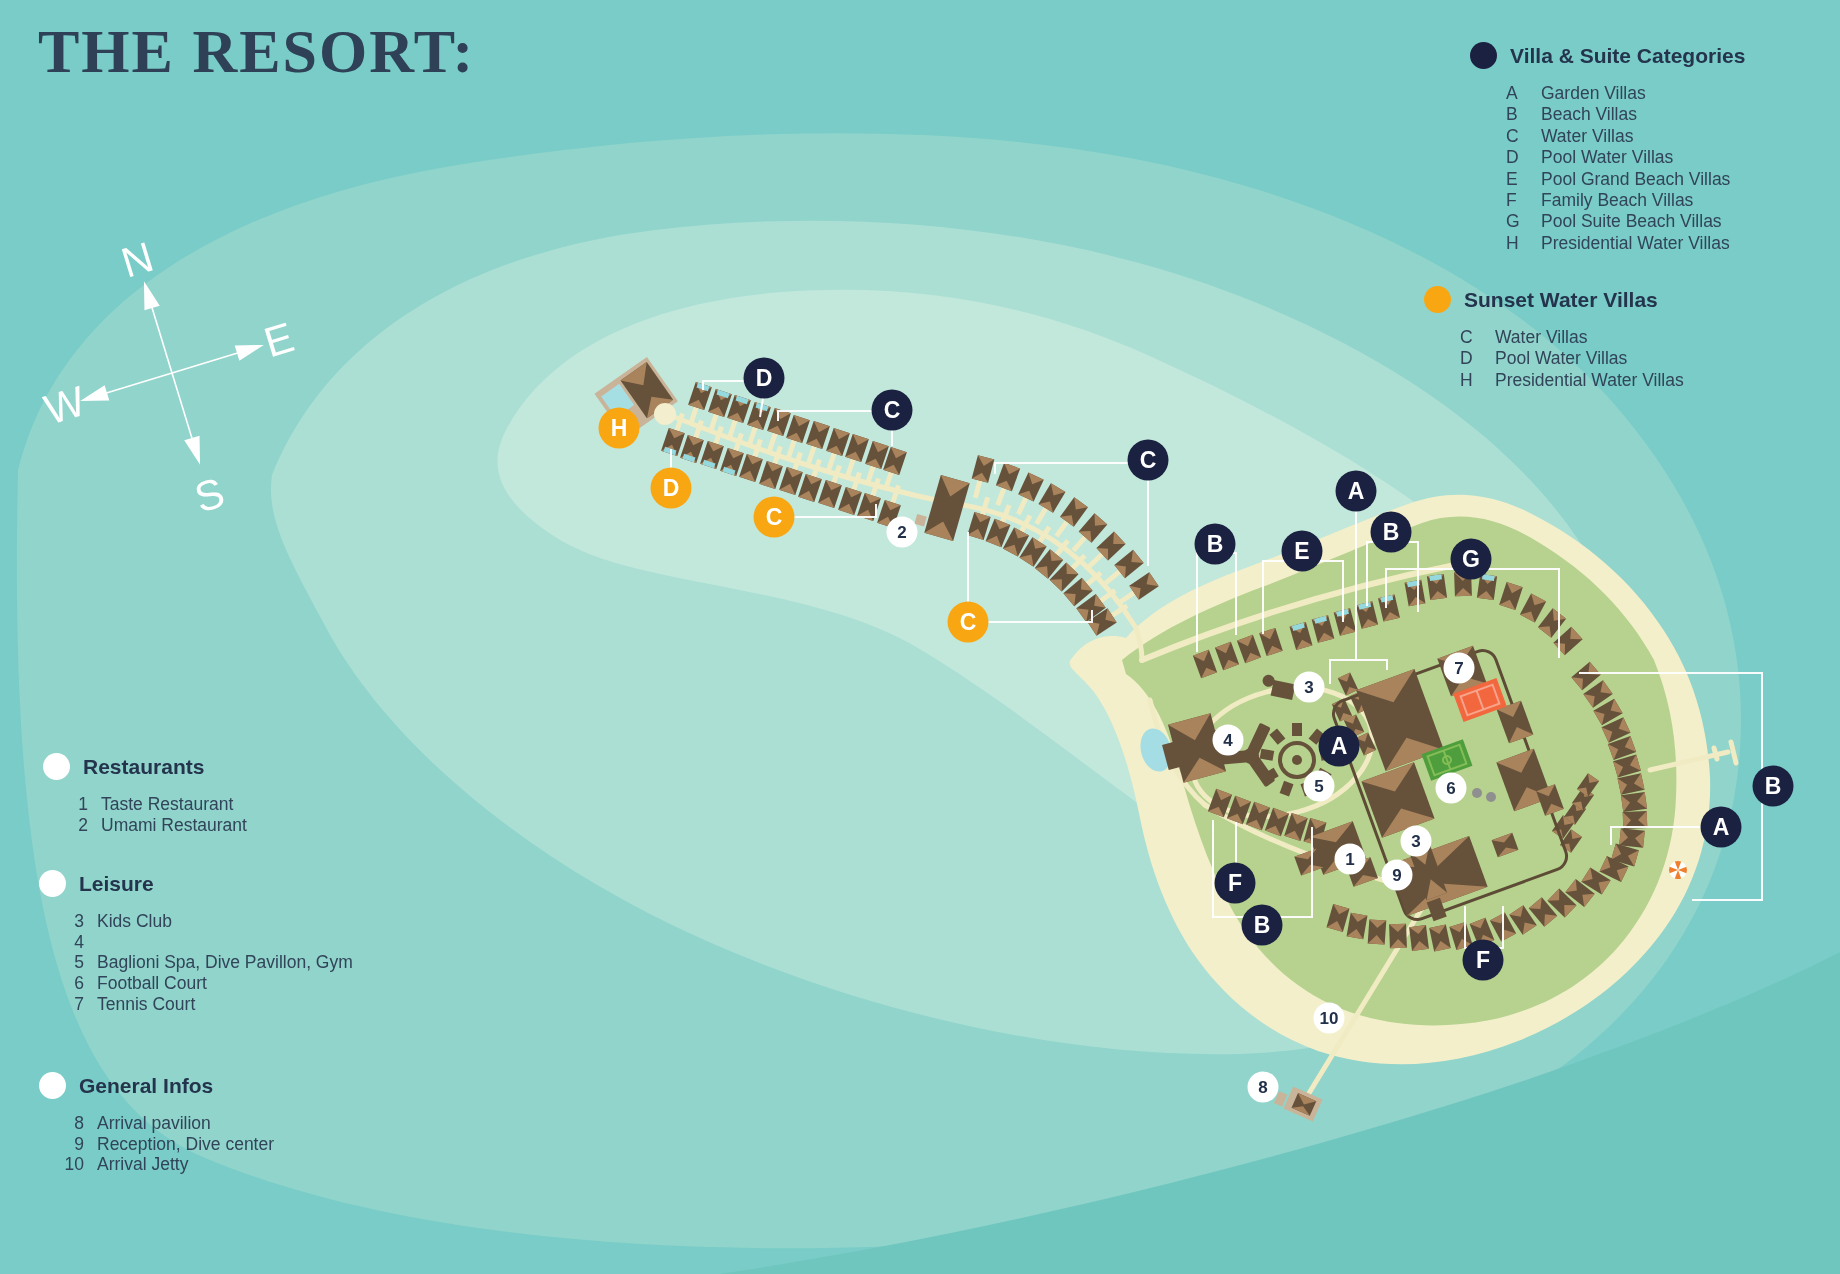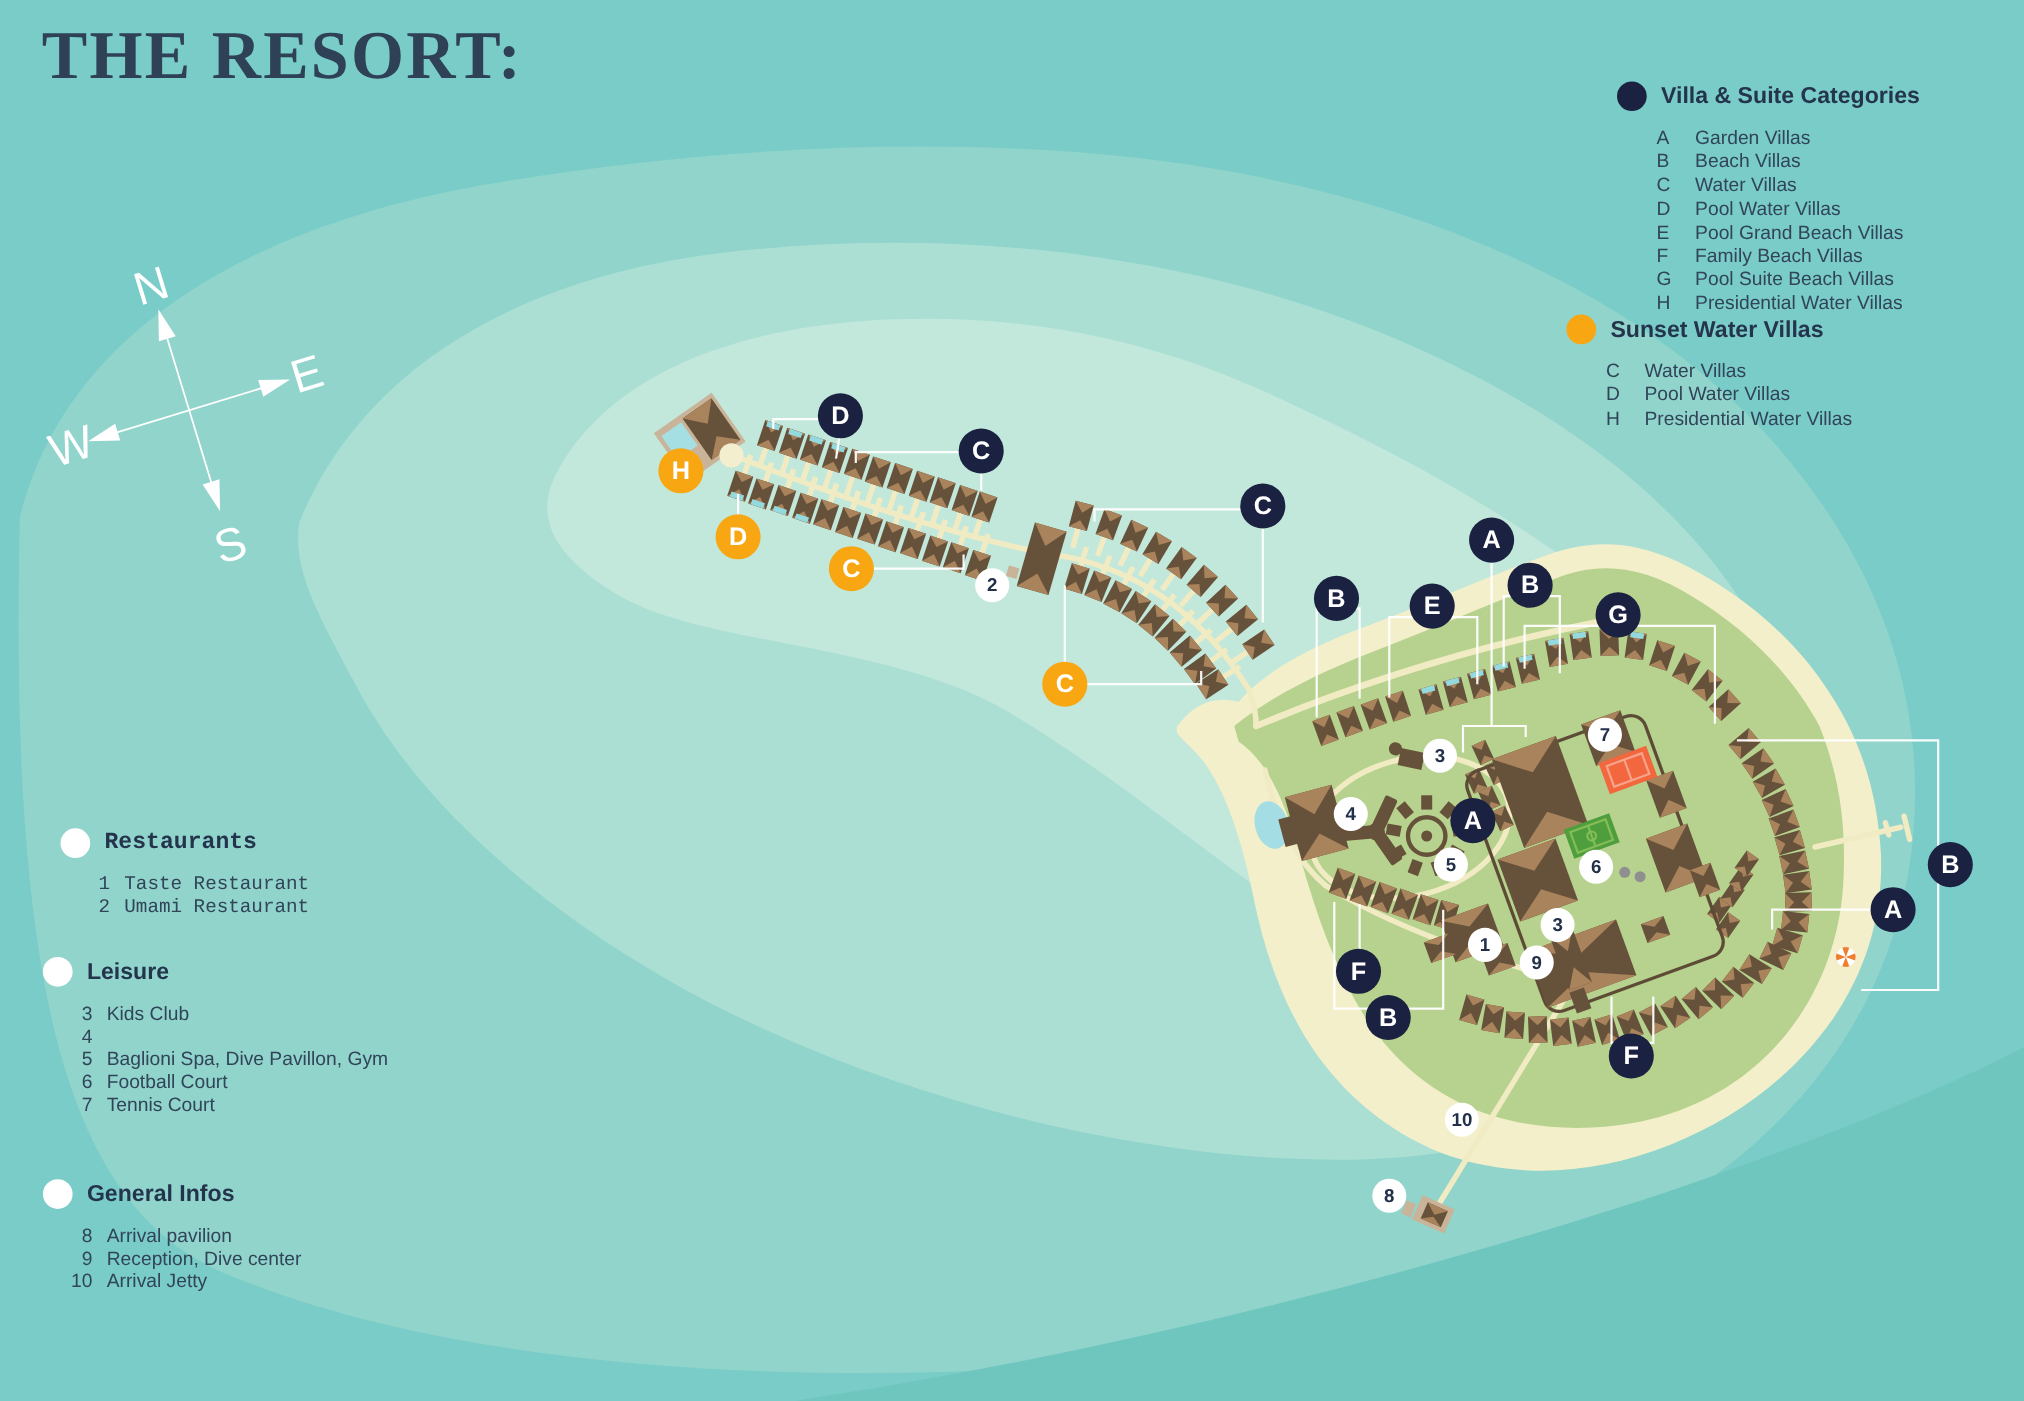--- a/index.html
+++ b/index.html
@@ -786,21 +786,21 @@
       <text x="112" y="14" text-anchor="middle" font-size="42" font-family="Liberation Sans, sans-serif">E</text>
       <text x="0" y="142" text-anchor="middle" font-size="42" font-family="Liberation Sans, sans-serif">S</text>
       <text x="-112" y="14" text-anchor="middle" font-size="42" font-family="Liberation Sans, sans-serif">W</text>
     </g>
   </svg>
 
   <div id="title">
     <div class="t1">THE RESORT:</div>
   </div>
 
-  <div class="legend" style="left:1470px;top:42px;margin-top:32px;">
+  <div class="legend" style="left:1470px;top:42px;">
     <div class="lg-head">
       <span class="dot navy"></span>
       <span class="lg-title">Villa &amp; Suite Categories</span>
     </div>
     <ul class="lg-list" id="list-villa" style="margin-left:36px;">
         <li>
           <span class="k">A</span>
           <span class="lbl">Garden Villas</span>
         </li>
         <li>
@@ -848,21 +848,21 @@
           <span class="k">D</span>
           <span class="lbl">Pool Water Villas</span>
         </li>
         <li>
           <span class="k">H</span>
           <span class="lbl">Presidential Water Villas</span>
         </li>
       </ul>
   </div>
 
-  <div class="legend left" style="left:55px;top:753px;font-family:Liberation Mono, monospace;">
+  <div class="legend left" style="left:43px;top:753px;">
     <div class="lg-head">
       <span class="dot white"></span>
       <span class="lg-title">Restaurants</span>
     </div>
     <ul class="lg-list" id="list-rest" style="margin-left:17px;">
         <li>
           <span class="k">1</span>
           <span class="lbl">Taste Restaurant</span>
         </li>
         <li>

